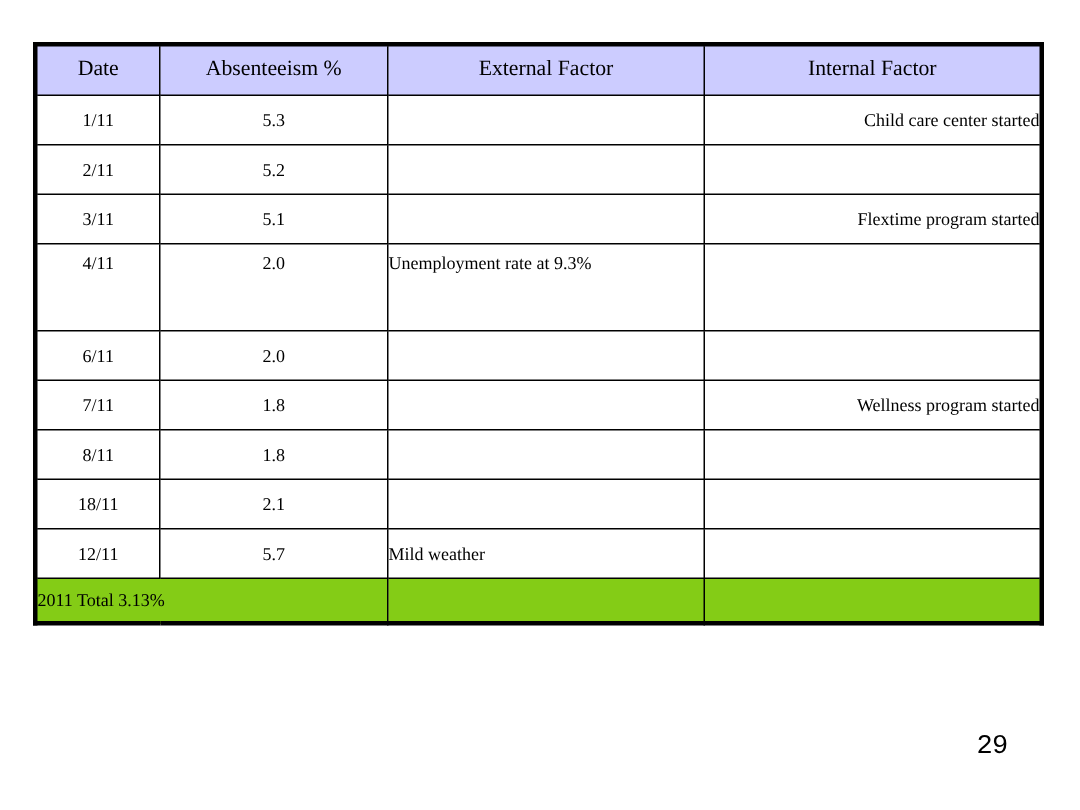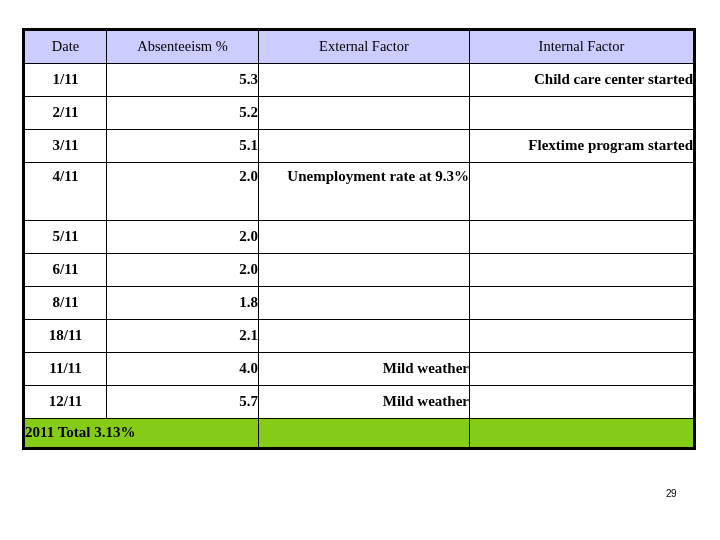--- a/index.html
+++ b/index.html
@@ -40,25 +40,25 @@
 
   table.absentee-table col.c-date       { width: 83px; }
   table.absentee-table col.c-absent     { width: 152px; }
   table.absentee-table col.c-external   { width: 211px; }
   table.absentee-table col.c-internal   { width: 225px; }
 
   table.absentee-table th,
   table.absentee-table td {
     border: 1.5px solid #000000;
     padding: 0;
-    font-size: 15px;
+    font-size: 12px;
     line-height: 1.18;
     color: #000000;
     vertical-align: middle;
-    font-weight: bold;
+    font-weight: normal;
   }
 
   
   tr.header-row th {
     background: #ccccff;
     height: 32px;
     text-align: center;
     font-weight: normal;
     font-size: 14.5px;
     padding: 0 2px;
@@ -72,24 +72,24 @@
   tr.data-row.tall td {
     height: 52px;
     vertical-align: top;
     padding-top: 5px;
   }
 
   td.cell-date {
     text-align: center;
   }
   td.cell-absent {
-    text-align: right;
+    text-align: center;
   }
   td.cell-external {
-    text-align: right;
+    text-align: left;
     padding-left: 3px;
     padding-right: 3px;
   }
   td.cell-internal {
     text-align: right;
     padding-left: 2px;
     padding-right: 2px;
   }
 
   
@@ -100,25 +100,25 @@
   td.cell-total {
     text-align: left;
     font-weight: bold;
     padding-left: 7px;
     font-size: 15px;
   }
 
   
   #page-number {
     position: absolute;
-    left: 666px;
+    left: 651px;
     top: 488px;
-    font-size: 10px;
+    font-size: 18px;
     color: #000000;
-    font-family: Liberation Sans, sans-serif;
+    font-family: Liberation Mono, monospace;
     letter-spacing: -0.5px;
   }
 </style>
 </head>
 <body>
 
 <div id="slide">
 
   <div id="table-wrap">
     <table class="absentee-table">
@@ -156,47 +156,41 @@
             <td class="cell-external"></td>
             <td class="cell-internal">Flextime program started</td>
           </tr>
           <tr class="data-row tall">
             <td class="cell-date">4/11</td>
             <td class="cell-absent">2.0</td>
             <td class="cell-external">Unemployment rate at 9.3%</td>
             <td class="cell-internal"></td>
           </tr>
           <tr class="data-row">
-            <td class="cell-date">5/11</td>
-            <td class="cell-absent">2.0</td>
-            <td class="cell-external"></td>
-            <td class="cell-internal"></td>
-          </tr>
-          <tr class="data-row">
             <td class="cell-date">6/11</td>
             <td class="cell-absent">2.0</td>
             <td class="cell-external"></td>
             <td class="cell-internal"></td>
           </tr>
           <tr class="data-row">
+            <td class="cell-date">7/11</td>
+            <td class="cell-absent">1.8</td>
+            <td class="cell-external"></td>
+            <td class="cell-internal">Wellness program started</td>
+          </tr>
+          <tr class="data-row">
             <td class="cell-date">8/11</td>
             <td class="cell-absent">1.8</td>
             <td class="cell-external"></td>
             <td class="cell-internal"></td>
           </tr>
           <tr class="data-row">
             <td class="cell-date">18/11</td>
             <td class="cell-absent">2.1</td>
             <td class="cell-external"></td>
-            <td class="cell-internal"></td>
-          </tr>
-          <tr class="data-row">
-            <td class="cell-date">11/11</td>
-            <td class="cell-absent">4.0</td>
-            <td class="cell-external">Mild weather</td>
             <td class="cell-internal"></td>
           </tr>
           <tr class="data-row">
             <td class="cell-date">12/11</td>
             <td class="cell-absent">5.7</td>
             <td class="cell-external">Mild weather</td>
             <td class="cell-internal"></td>
           </tr>
         </tbody>
       <tfoot>

